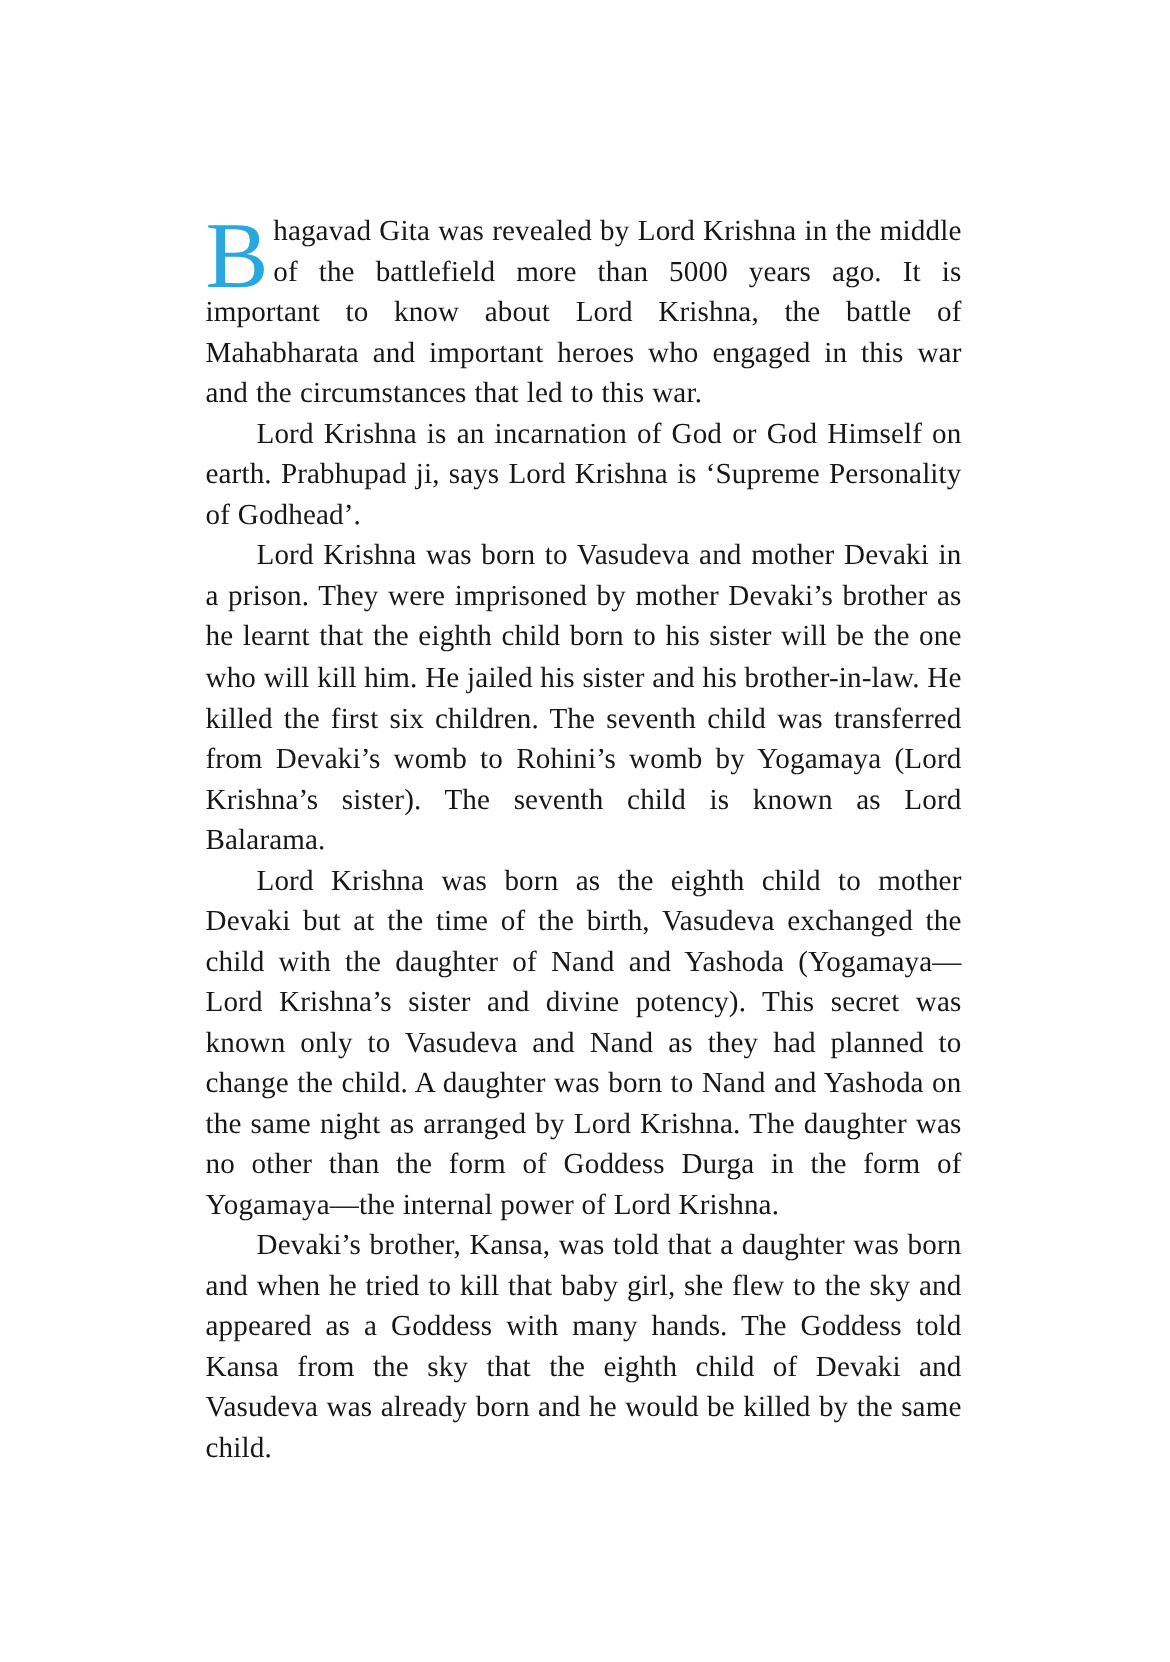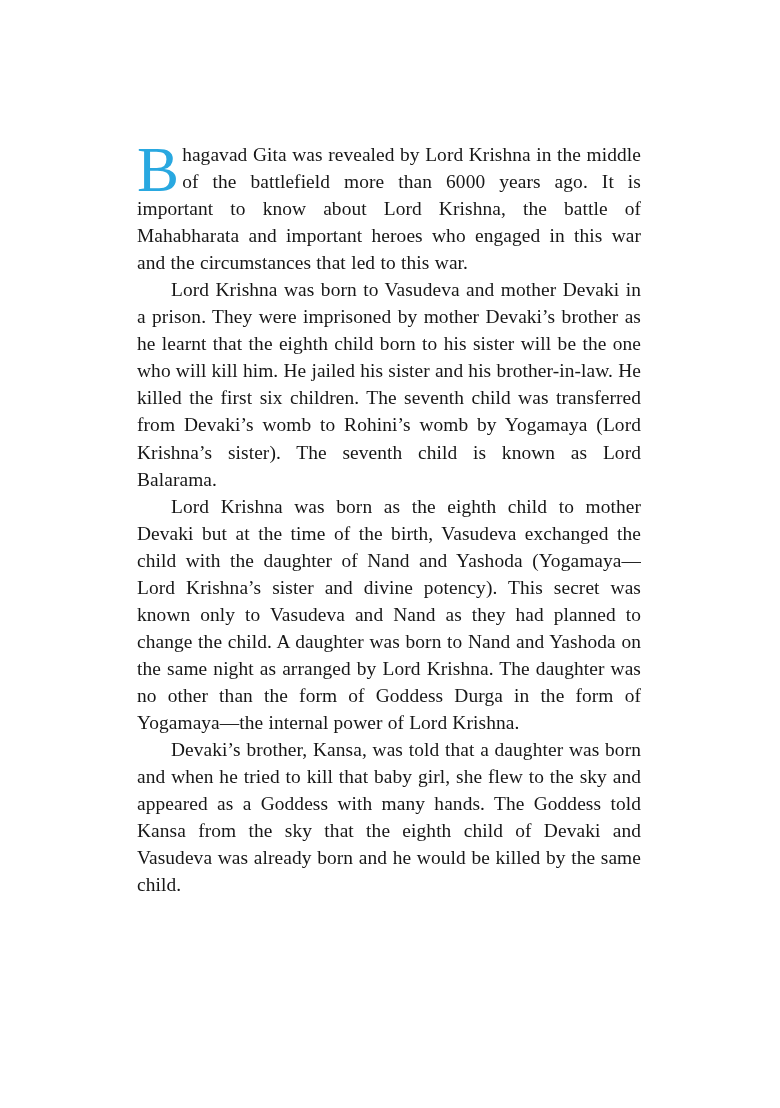--- a/index.html
+++ b/index.html
@@ -69,22 +69,23 @@
   
   .para-drop { word-spacing: 0.02em; }
 </style>
 </head>
 <body>
 
 <div class="page">
 
   <div class="text-block">
 
-    <p class="para para-drop"><span class="dropcap">B</span><span>hagavad Gita was revealed by Lord Krishna in the middle of the battlefield more than 6000 years ago. It is important to know about Lord Krishna, the battle of Mahabharata and important heroes who engaged in this war and the circumstances that led to this war.</span></p>
+    <p class="para para-drop"><span class="dropcap">B</span><span>hagavad Gita was revealed by Lord Krishna in the middle of the battlefield more than 5000 years ago. It is important to know about Lord Krishna, the battle of Mahabharata and important heroes who engaged in this war and the circumstances that led to this war.</span></p>
 
+    <p class="para">Lord Krishna is an incarnation of God or God Himself on earth. Prabhupad ji, says Lord Krishna is ‘Supreme Personality of Godhead’.</p>
 
     <p class="para">Lord Krishna was born to Vasudeva and mother Devaki in a prison. They were imprisoned by mother Devaki’s brother as he learnt that the eighth child born to his sister will be the one who will kill him. He jailed his sister and his brother-in-law. He killed the first six children. The seventh child was transferred from Devaki’s womb to Rohini’s womb by Yogamaya (Lord Krishna’s sister). The seventh child is known as Lord Balarama.</p>
 
     <p class="para">Lord Krishna was born as the eighth child to mother Devaki but at the time of the birth, Vasudeva exchanged the child with the daughter of Nand and Yashoda (Yogamaya—Lord Krishna’s sister and divine potency). This secret was known only to Vasudeva and Nand as they had planned to change the child. A daughter was born to Nand and Yashoda on the same night as arranged by Lord Krishna. The daughter was no other than the form of Goddess Durga in the form of Yogamaya—the internal power of Lord Krishna.</p>
 
     <p class="para">Devaki’s brother, Kansa, was told that a daughter was born and when he tried to kill that baby girl, she flew to the sky and appeared as a Goddess with many hands. The Goddess told Kansa from the sky that the eighth child of Devaki and Vasudeva was already born and he would be killed by the same child.</p>
 
   </div>
 
 </div>

